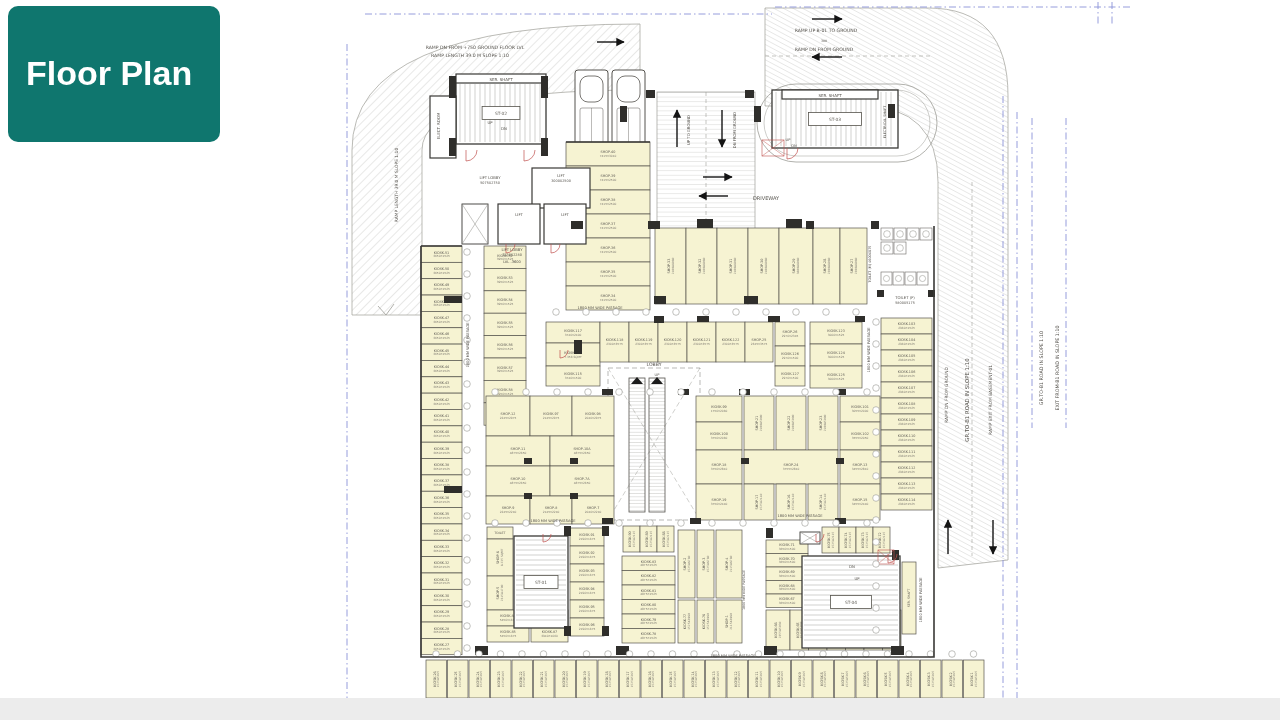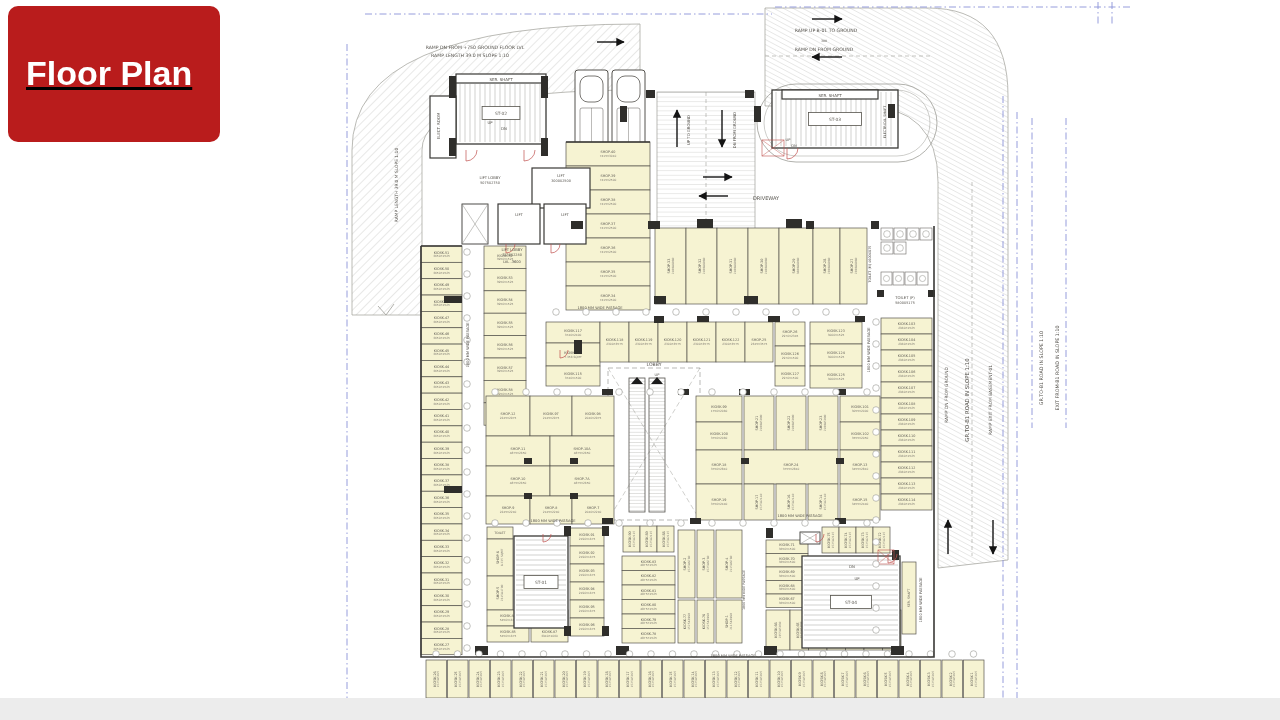--- a/index.html
+++ b/index.html
@@ -822,18 +822,18 @@
         <text x="1043" y="368" text-anchor="middle" fill="#55524c" font-size="4.8" transform="rotate(-90 1043 368)">GR.TO-B1 ROAD IN SLOPE 1:10</text>
         <text x="1059" y="368" text-anchor="middle" fill="#55524c" font-size="4.8" transform="rotate(-90 1059 368)">EXIT FROM-B1 ROAD IN SLOPE 1:10</text>
         <text x="886" y="122" text-anchor="middle" fill="#55524c" font-size="3.4" transform="rotate(-90 886 122)">ELECTRICAL SHAFT</text>
         <text x="871" y="264" text-anchor="middle" fill="#55524c" font-size="3.4" transform="rotate(-90 871 264)">TOILET (M) 4600X875</text>
         <path d="M421 246 V657 H934 V226" fill="none" stroke="#3a3936" stroke-width="1.6"></path>
         <path d="M566 142 H650" fill="none" stroke="#3a3936" stroke-width="1.6"></path>
         <path d="M421 246 H462" fill="none" stroke="#3a3936" stroke-width="1.6"></path>
       </g>
   </svg>
 
-  <div class="title-card" style="background: #b91c1c; text-decoration: underline;">
+  <div class="title-card" style="background: #0f766e;">
     <div class="tl">Floor Plan</div>
   </div>
 
   <div class="bottom-band"></div>
 </div>
 
 </body></html>

